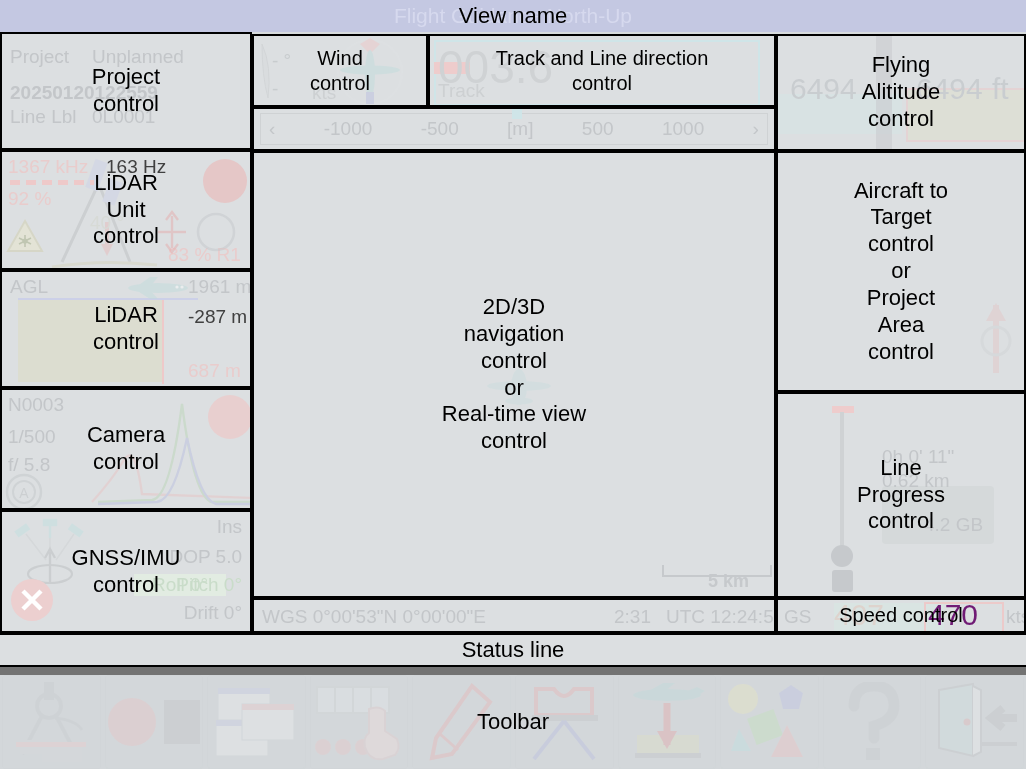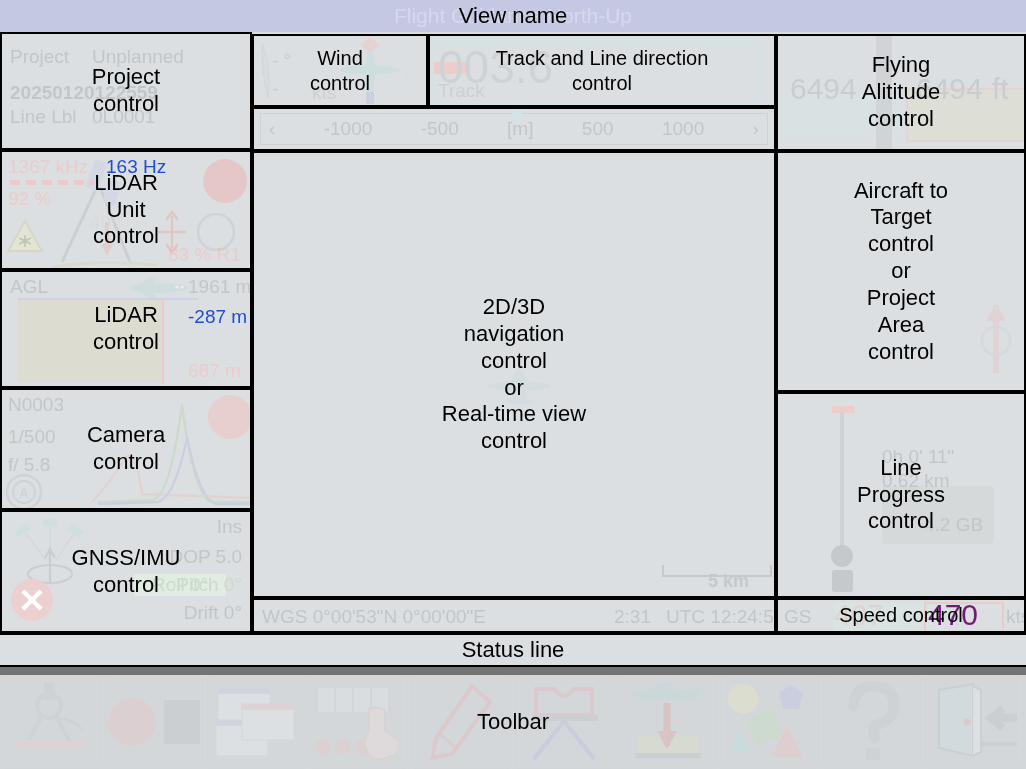--- a/index.html
+++ b/index.html
@@ -9,21 +9,21 @@
   
   .panel{position:absolute;background:#dcdfe1;border:2px solid #000;box-sizing:border-box;overflow:hidden;}
   .panel .ghost{position:absolute;inset:0;pointer-events:none;}
   .lbl{position:absolute;inset:0;display:flex;align-items:center;justify-content:center;
        text-align:center;color:#000;font-size:22px;line-height:1.22;z-index:8;white-space:pre-line;}
   .lbl.small{font-size:20px;}
 
   
   .ft{position:absolute;font-size:19px;color:#c3c6c9;white-space:nowrap;}
   .ft.pink{color:#e9cccc;}
-  .ft.blue{color:#1d4ed8;}
+  .ft.blue{color:#404040;}
   .ft.grn{color:#c9dcc9;}
   .ft.big{font-size:30px;}
 
   
   #titlebar{position:absolute;left:0;top:0;width:1026px;height:32px;background:#c4c8e2;
             display:flex;align-items:center;justify-content:center;}
   #titlebar .ghosttitle{position:absolute;left:0;right:0;text-align:center;color:#d6d9ee;font-size:21px;}
   #titlebar .realtitle{position:relative;color:#000;font-size:22px;z-index:3;}
 
   

